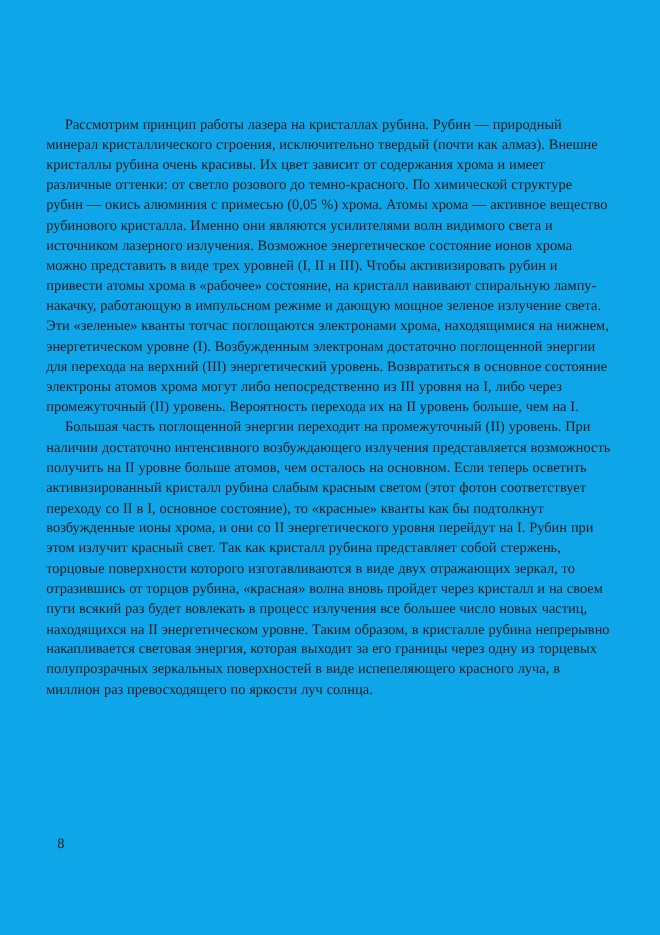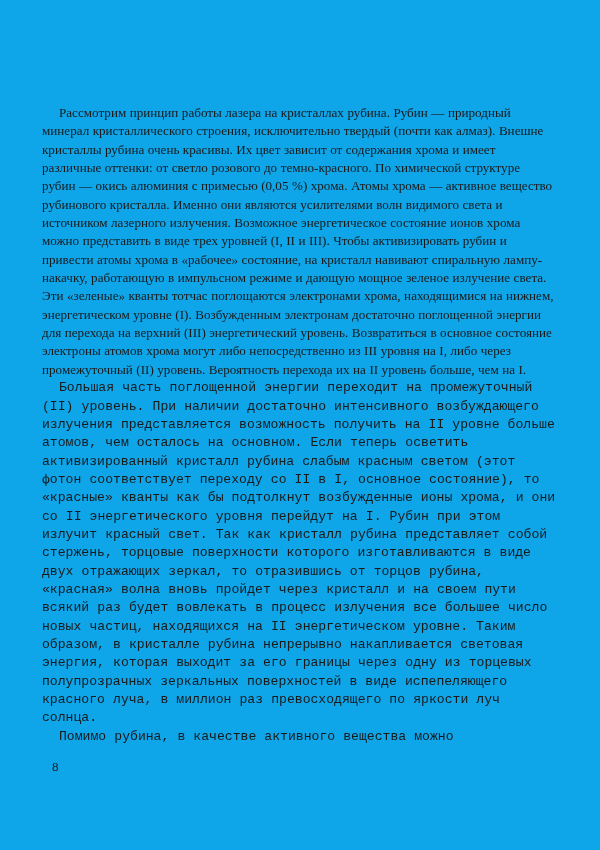--- a/index.html
+++ b/index.html
@@ -36,37 +36,35 @@
     line-height: 18.35px;
     text-align: left;
     text-indent: 17px;
     letter-spacing: 0.01px;
     word-spacing: 0.2px;
     hyphens: none;
     -webkit-hyphens: none;
   }
   .para + .para {
     margin-top: 0;
-    font-family: Liberation Mono, monospace;
   }
   .folio {
     position: absolute;
     left: 52px;
     top: 758px;
     font-size: 13.1px;
     line-height: 18px;
     color: #1a1a1a;
   }
 </style>
 </head>
 <body>
 
 <div class="page">
 
   <div class="textblock">
     <p class="para">Рассмотрим принцип работы лазера на кристаллах рубина. Рубин — природный минерал кристаллического строения, исключительно твердый (почти как алмаз). Внешне кристаллы рубина очень красивы. Их цвет зависит от содержания хрома и имеет различные оттенки: от светло розового до темно-красного. По химической структуре рубин — окись алюминия с примесью (0,05 %) хрома. Атомы хрома — активное вещество рубинового кристалла. Именно они являются усилителями волн видимого света и источником лазерного излучения. Возможное энергетическое состояние ионов хрома можно представить в виде трех уровней (I, II и III). Чтобы активизировать рубин и привести атомы хрома в «рабочее» состояние, на кристалл навивают спиральную лампу-накачку, работающую в импульсном режиме и дающую мощное зеленое излучение света. Эти «зеленые» кванты тотчас поглощаются электронами хрома, находящимися на нижнем, энергетическом уровне (I). Возбужденным электронам достаточно поглощенной энергии для перехода на верхний (III) энергетический уровень. Возвратиться в основное состояние электроны атомов хрома могут либо непосредственно из III уровня на I, либо через промежуточный (II) уровень. Вероятность перехода их на II уровень больше, чем на I.</p>
     <p class="para">Большая часть поглощенной энергии переходит на промежуточный (II) уровень. При наличии достаточно интенсивного возбуждающего излучения представляется возможность получить на II уровне больше атомов, чем осталось на основном. Если теперь осветить активизированный кристалл рубина слабым красным светом (этот фотон соответствует переходу со II в I, основное состояние), то «красные» кванты как бы подтолкнут возбужденные ионы хрома, и они со II энергетического уровня перейдут на I. Рубин при этом излучит красный свет. Так как кристалл рубина представляет собой стержень, торцовые поверхности которого изготавливаются в виде двух отражающих зеркал, то отразившись от торцов рубина, «красная» волна вновь пройдет через кристалл и на своем пути всякий раз будет вовлекать в процесс излучения все большее число новых частиц, находящихся на II энергетическом уровне. Таким образом, в кристалле рубина непрерывно накапливается световая энергия, которая выходит за его границы через одну из торцевых полупрозрачных зеркальных поверхностей в виде испепеляющего красного луча, в миллион раз превосходящего по яркости луч солнца.</p>
-    <p class="para">Помимо рубина, в качестве активного вещества можно</p>
   </div>
 
   <div class="folio">8</div>
 
 </div>
 
 </body></html>

